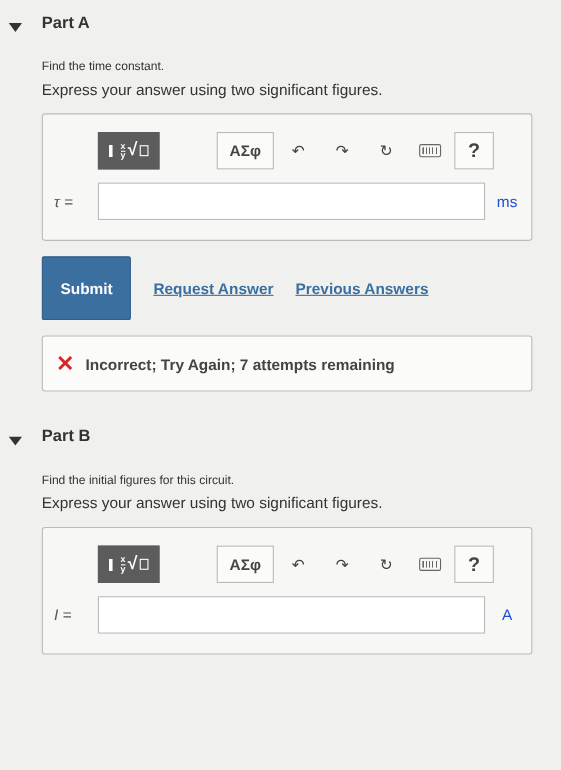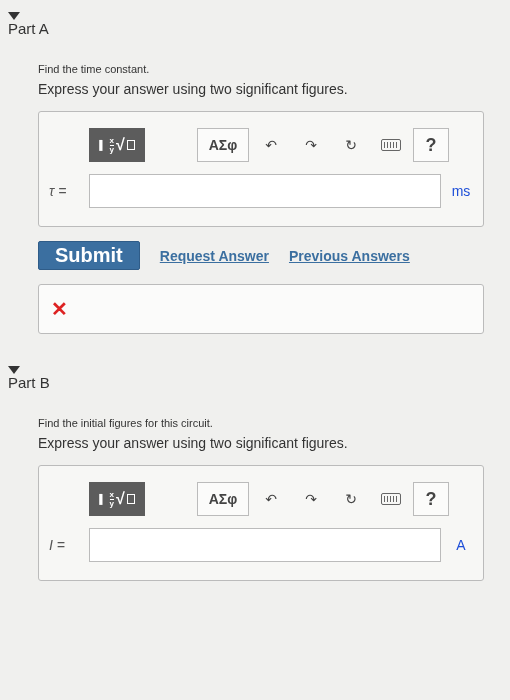--- a/index.html
+++ b/index.html
@@ -11,25 +11,24 @@
       font-family: Arial, Helvetica, sans-serif;
       background: #f0f0ee;
       width: 510px;
       height: 700px;
       overflow: hidden;
       font-size: 14px;
       color: #333;
     }
     .part-header {
       display: flex;
-      align-items: flex-start;
+      align-items: flex-end;
       padding: 12px 8px 12px 8px;
-      font-weight: normal;
+      font-weight: bold;
       font-size: 15px;
-      flex-direction: column;
     }
     .part-header .caret {
       width: 0;
       height: 0;
       border-left: 6px solid transparent;
       border-right: 6px solid transparent;
       border-top: 8px solid #333;
       margin-right: 18px;
     }
     .part-body {
@@ -118,23 +117,23 @@
     .action-row {
       display: flex;
       align-items: center;
       gap: 20px;
       margin-bottom: 14px;
     }
     .submit-btn {
       background: #3b6fa0;
       color: #fff;
       border: 1px solid #2f5c88;
-      padding: 2px 16px;
-      font-weight: bold;
-      font-size: 20px;
+      padding: 20px 16px;
+      font-weight: bold;
+      font-size: 14px;
       cursor: pointer;
       border-radius: 2px;
     }
     .link {
       color: #3b6fa0;
       text-decoration: underline;
       font-weight: bold;
       font-size: 14px;
       cursor: pointer;
     }
@@ -239,20 +238,21 @@
   </div>
 
   <div class="action-row">
     <button class="submit-btn">Submit</button>
     <a class="link">Request Answer</a>
     <a class="link">Previous Answers</a>
   </div>
 
   <div class="feedback-box">
     <span class="x-icon">✕</span>
+    <span class="msg">Incorrect; Try Again; 7 attempts remaining</span>
   </div>
 </div>
 
 <div class="part-header">
   <span class="caret"></span>
   <span>Part B</span>
 </div>
 
 <div class="part-body">
   <p class="prompt">Find the initial figures for this circuit.</p>

